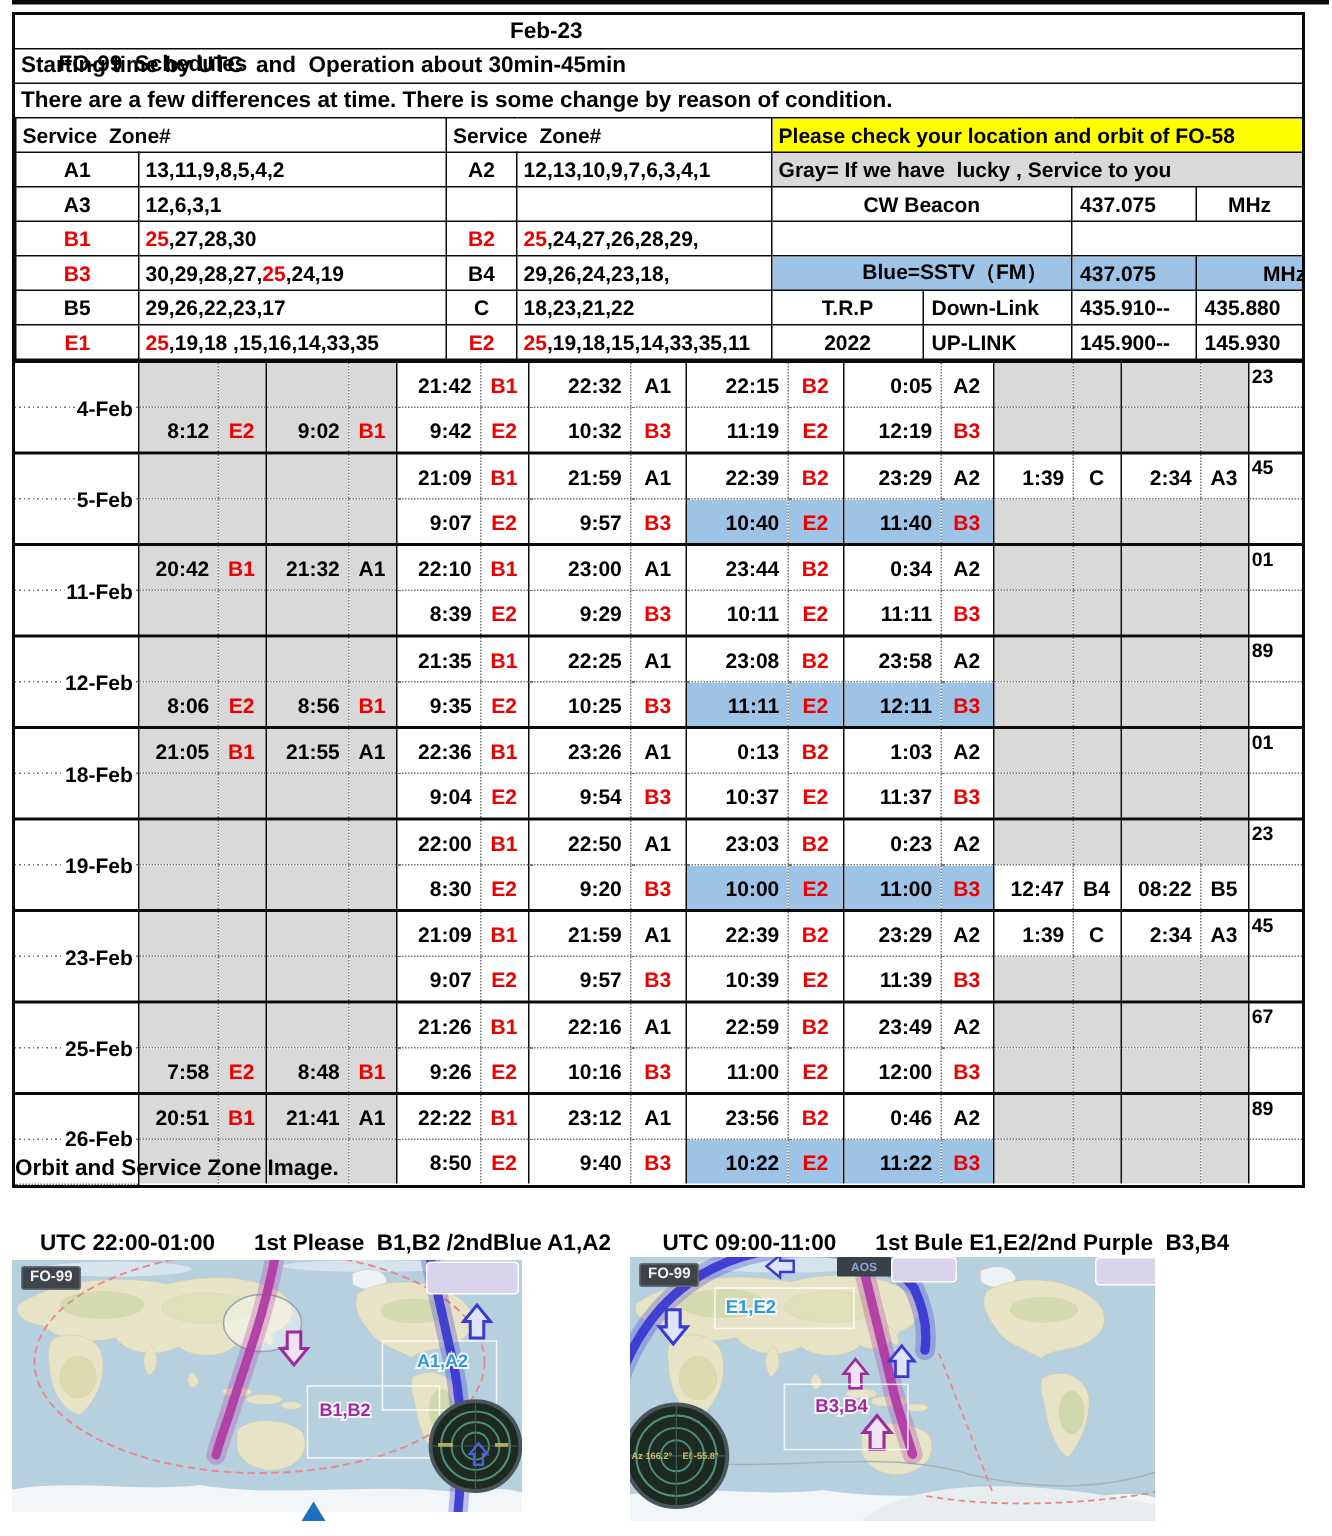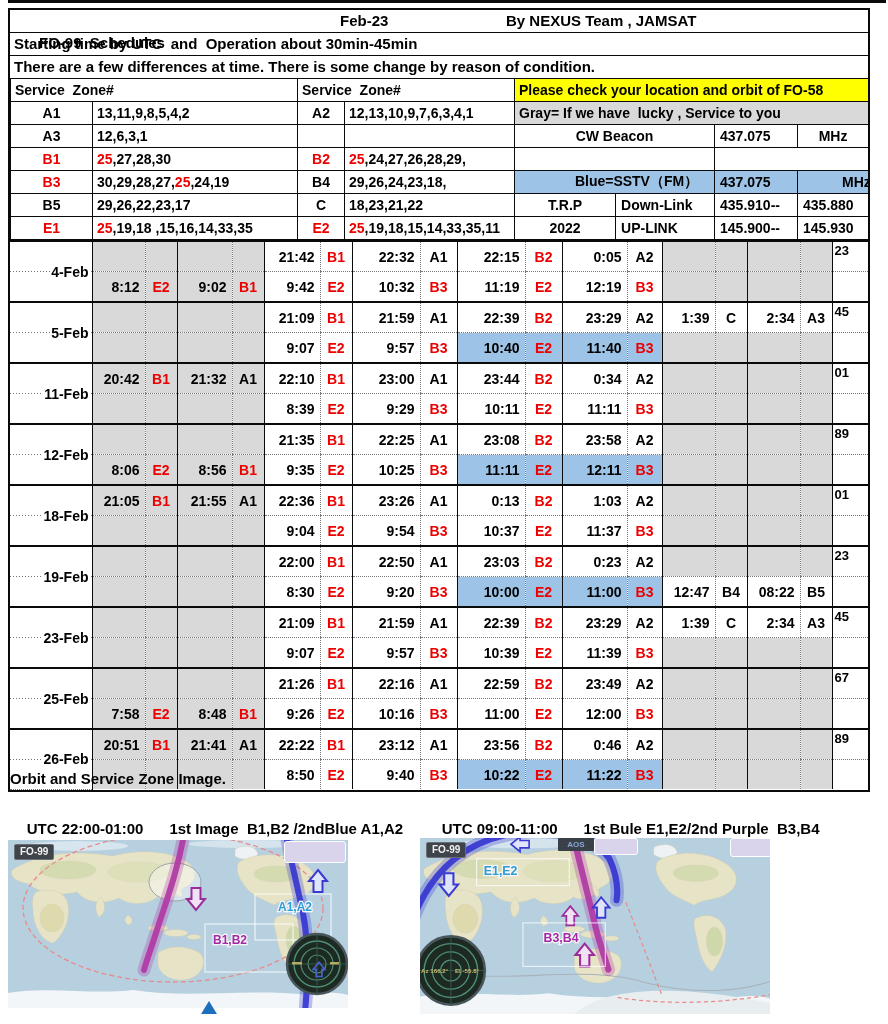--- a/index.html
+++ b/index.html
@@ -55,21 +55,20 @@
 </head>
 <body>
 
 <div class="page">
   <div class="top-rule"></div>
 
   <div class="sheet">
     <div class="trow b1">
       <span>FO-99  Schedules</span>
       <span class="t-center">Feb-23</span>
-      <span class="t-right">By NEXUS Team , JAMSAT</span>
     </div>
     <div class="trow b2">Starting time by UTC  and  Operation about 30min-45min</div>
     <div class="trow">There are a few differences at time. There is some change by reason of condition.</div>
 
     <table class="zones">
       <colgroup>
         <col style="width:82px">
           <col style="width:205px">
           <col style="width:47px">
           <col style="width:170px">
@@ -529,21 +528,21 @@
             <td class="tc g"></td>
             <td class="zc g"></td>
             <td class="num"></td>
           </tr>
         </tbody>
       </table>
   </div>
 
   <div class="orbit-title">Orbit and Service Zone Image.</div>
   <div class="cap" style="left:10px">
-    <span>UTC 22:00-01:00</span><span class="desc">1st Image  B1,B2 /2ndBlue A1,A2</span>
+    <span>UTC 22:00-01:00</span><span class="desc">1st Please  B1,B2 /2ndBlue A1,A2</span>
   </div>
   <div class="cap" style="left:425px">
     <span>UTC 09:00-11:00</span><span class="desc">1st Bule E1,E2/2nd Purple  B3,B4</span>
   </div>
 
   <svg width="0" height="0" style="position:absolute" aria-hidden="true">
     <defs>
       <g id="world-land" fill="#e7e3c6" stroke="#cfc9ab" stroke-width="0.4">
         <path d="M4,30 C28,14 66,9 104,16 C138,7 170,13 183,25 C191,35 186,44 175,48 C169,57 158,62 149,57 C139,66 120,65 111,58 C94,66 77,62 69,52 C49,57 29,52 21,44 C9,42 1,37 4,30 Z"></path>
         <path d="M28,52 C43,47 58,52 60,64 C63,80 55,96 45,103 C34,101 26,87 25,72 C24,61 24,56 28,52 Z"></path>

